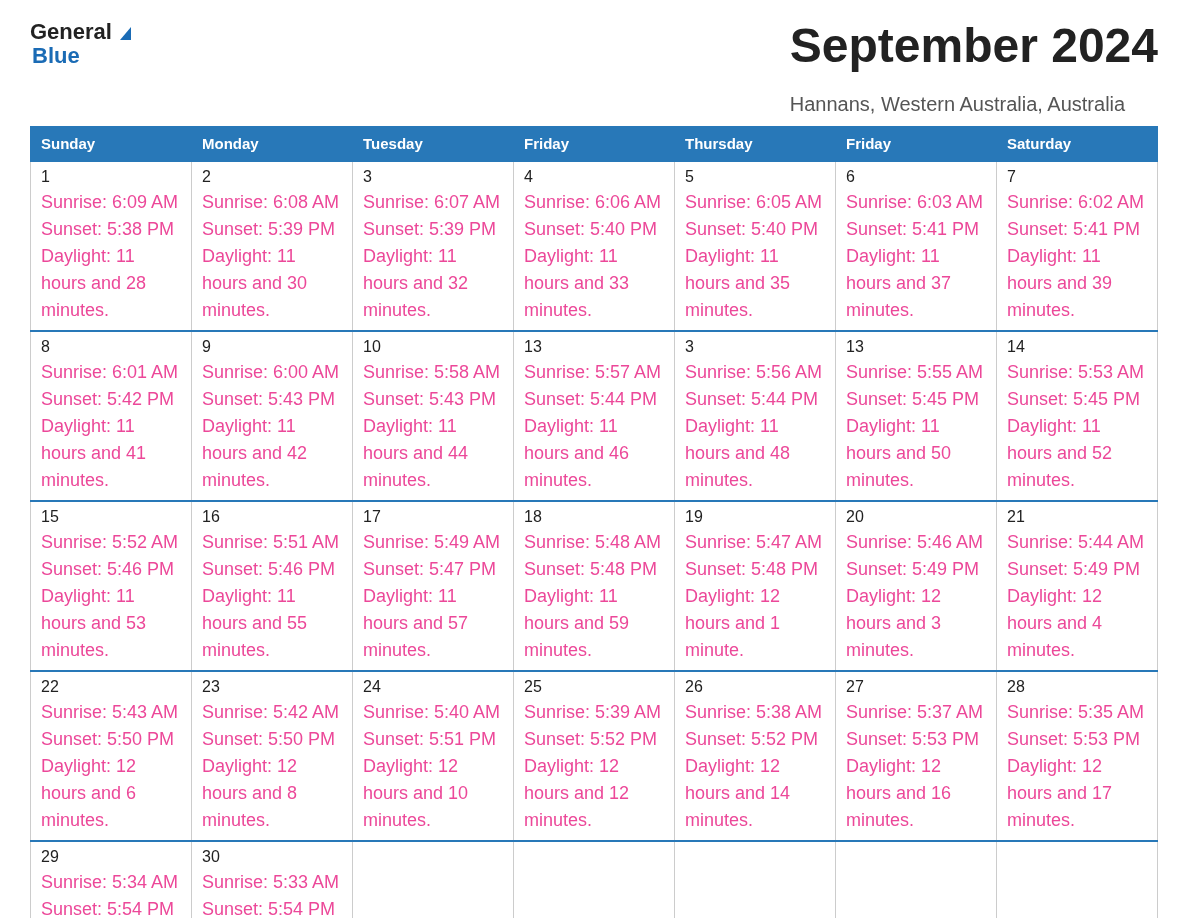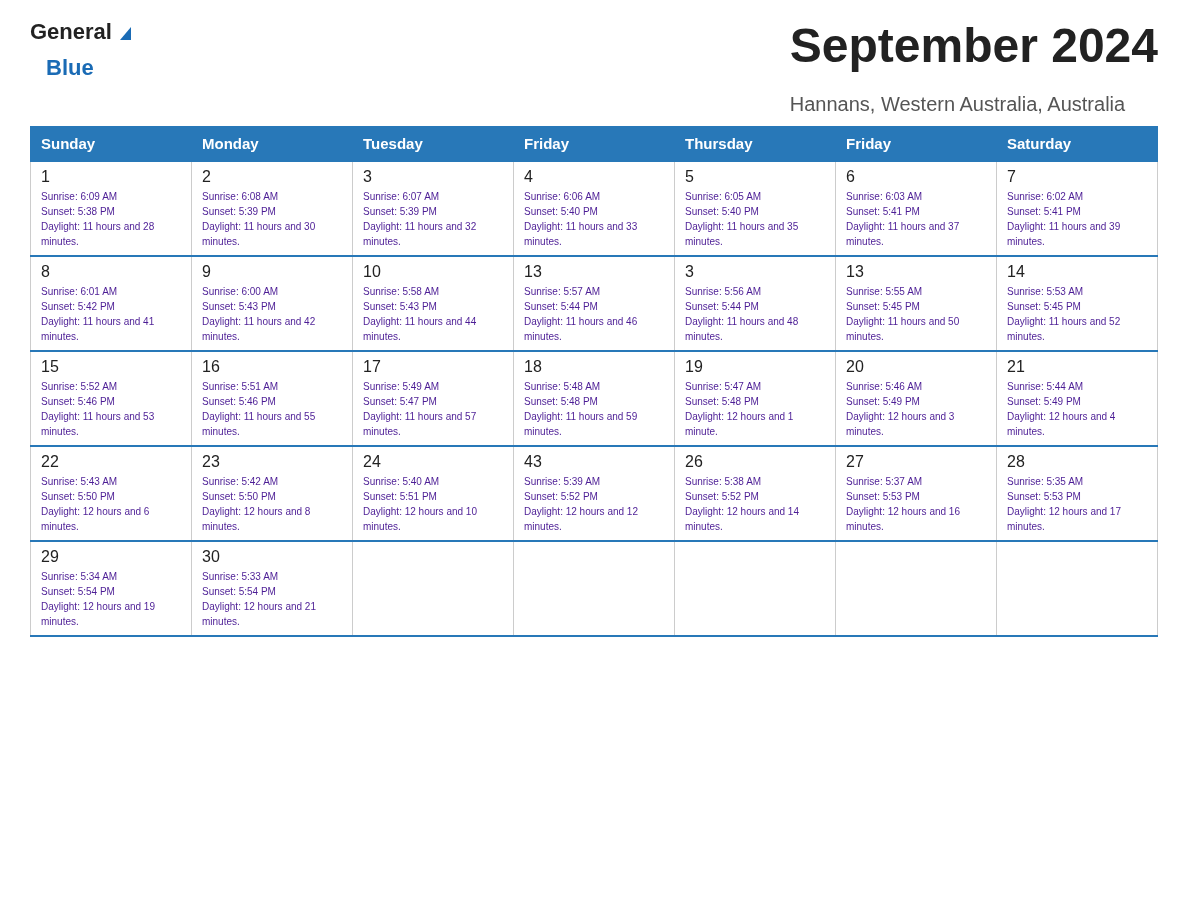--- a/index.html
+++ b/index.html
@@ -12,21 +12,20 @@
     .header {
       display: flex;
       justify-content: space-between;
       align-items: flex-start;
       margin-bottom: 10px;
     }
     .logo {
       display: flex;
       flex-direction: column;
       align-items: flex-start;
-      gap: 12px;
     }
     .logo-text {
       font-size: 22px;
       font-weight: bold;
       color: #222;
       line-height: 1.1;
     }
     .title-section {
       text-align: left;
     }
@@ -68,39 +67,39 @@
     .calendar tr {
       border-bottom: 2px solid #2878b8;
     }
     .day-num {
       font-size: 16px;
       font-weight: normal;
       margin-bottom: 3px;
       display: block;
     }
     .day-info {
-      font-size: 10px;
+      font-size: 18px;
       line-height: 1.5;
-      color: #4c1d95;
+      color: #ec4899;
     }
     .empty-cell {
       background: #fff;
     }
   </style>
 </head>
 <body>
 
 <div class="header">
   <div class="logo">
     <div style="display:flex; align-items:center;">
       <span class="logo-text">General
         <span style="display:inline-block; width:0; height:0; border-left:11px solid transparent; border-bottom:13px solid #1a6bb5; margin-left:2px; vertical-align:middle;"></span>
       </span>
     </div>
-    <div style="margin-left:16px;">
+    <div style="margin-left:2px;">
       <span class="logo-text blue" style="color:#1a6bb5; font-size:22px;">Blue</span>
     </div>
   </div>
   <div class="title-section">
     <div class="month-title">September 2024</div>
     <div class="location">Hannans, Western Australia, Australia</div>
   </div>
 </div>
 
 <table class="calendar">
@@ -213,21 +212,21 @@
       </td>
         <td>
         <span class="day-num">23</span>
         <div class="day-info">Sunrise: 5:42 AM<br>Sunset: 5:50 PM<br>Daylight: 12 hours and 8 minutes.</div>
       </td>
         <td>
         <span class="day-num">24</span>
         <div class="day-info">Sunrise: 5:40 AM<br>Sunset: 5:51 PM<br>Daylight: 12 hours and 10 minutes.</div>
       </td>
         <td>
-        <span class="day-num">43</span>
+        <span class="day-num">25</span>
         <div class="day-info">Sunrise: 5:39 AM<br>Sunset: 5:52 PM<br>Daylight: 12 hours and 12 minutes.</div>
       </td>
         <td>
         <span class="day-num">26</span>
         <div class="day-info">Sunrise: 5:38 AM<br>Sunset: 5:52 PM<br>Daylight: 12 hours and 14 minutes.</div>
       </td>
         <td>
         <span class="day-num">27</span>
         <div class="day-info">Sunrise: 5:37 AM<br>Sunset: 5:53 PM<br>Daylight: 12 hours and 16 minutes.</div>
       </td>

